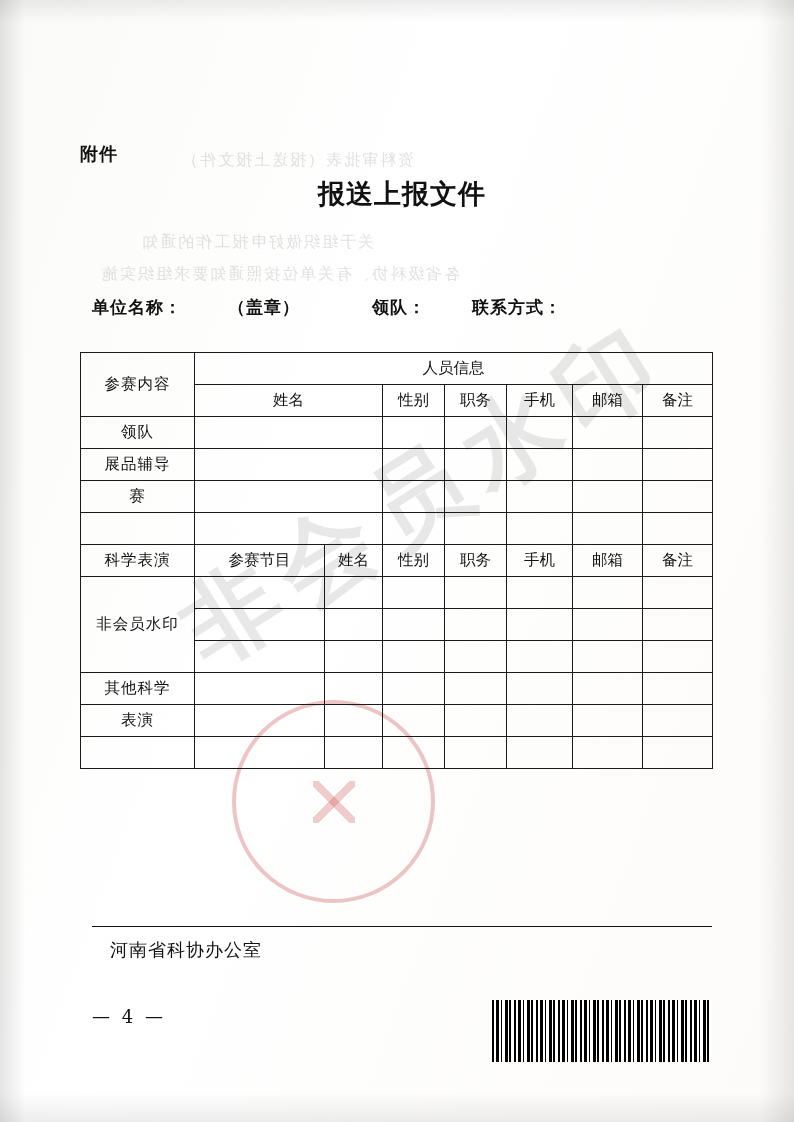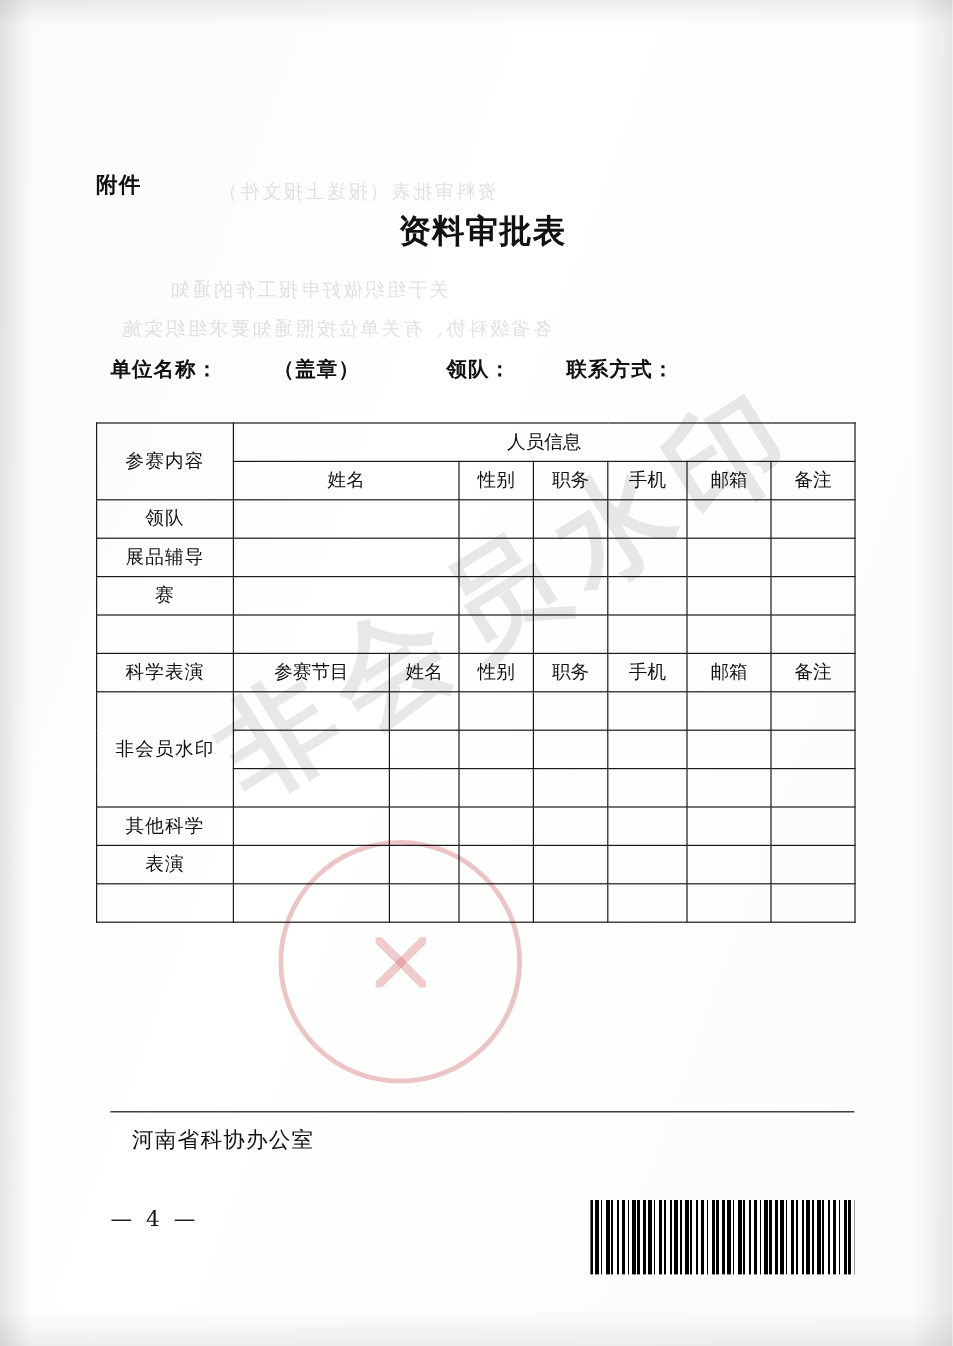--- a/index.html
+++ b/index.html
@@ -244,21 +244,21 @@
   <div class="bleed" style="left:100px; top:264px;">各省级科协、有关单位按照通知要求组织实施</div>
 
   <div class="seal"></div>
   <div class="watermark">非会员水印</div>
 
   <div class="content">
 
     <div class="attachment-label">附件</div>
 
     <div class="doc-title">
-      <span class="line2">资料审批表</span>
+      <span class="line2">报送上报文件</span>
     </div>
 
     <div class="info-row">
       <span>单位名称：</span><span class="gap1"></span><span>（盖章）</span><span class="gap2"></span><span>领队：</span><span class="gap3"></span><span>联系方式：</span>
     </div>
 
     <table class="form">
       <colgroup>
         <col style="width:114px">
         <col style="width:130px">

